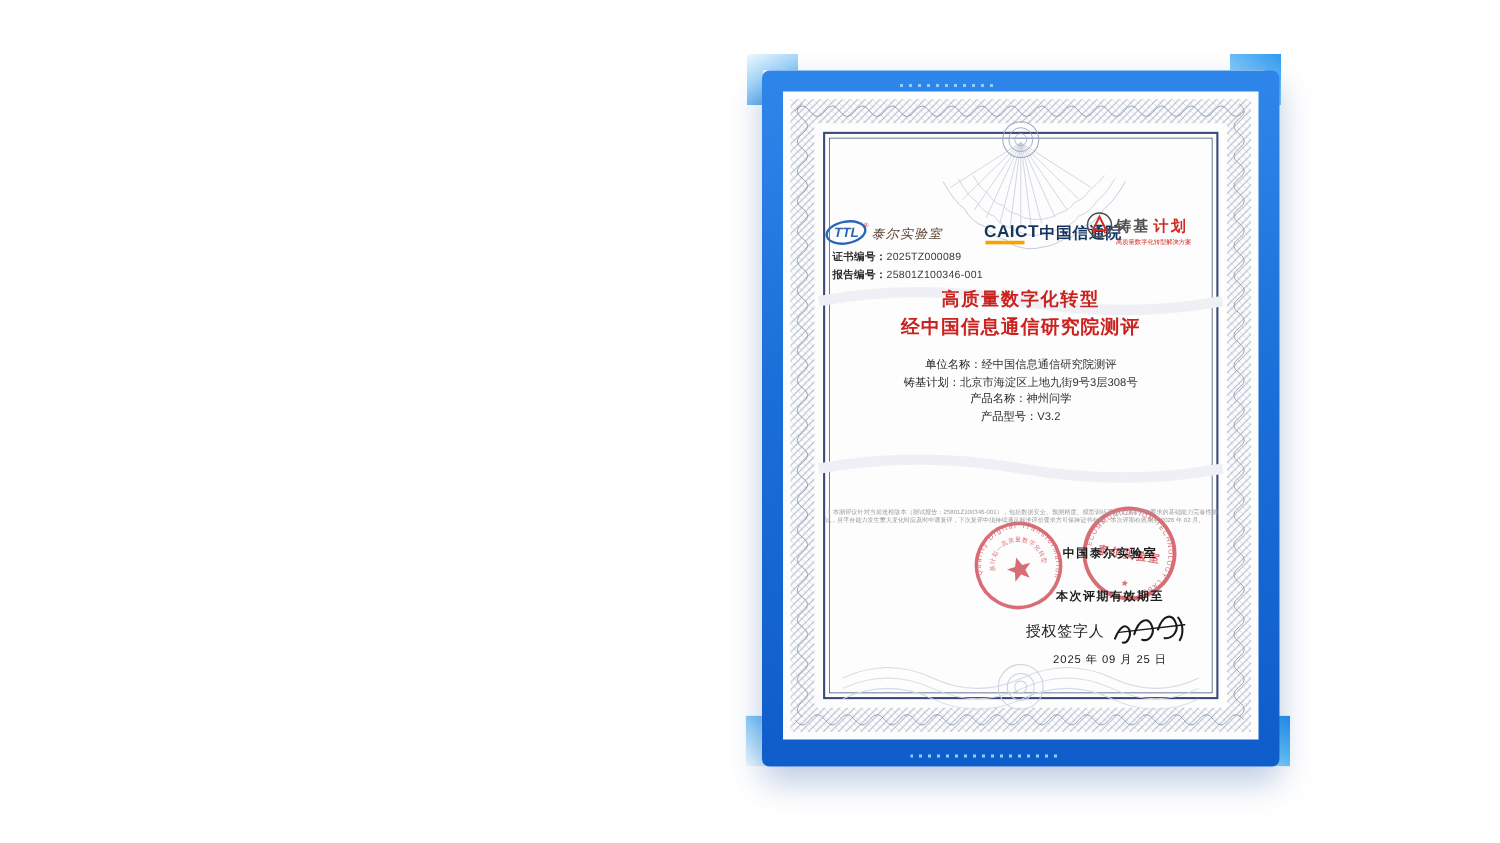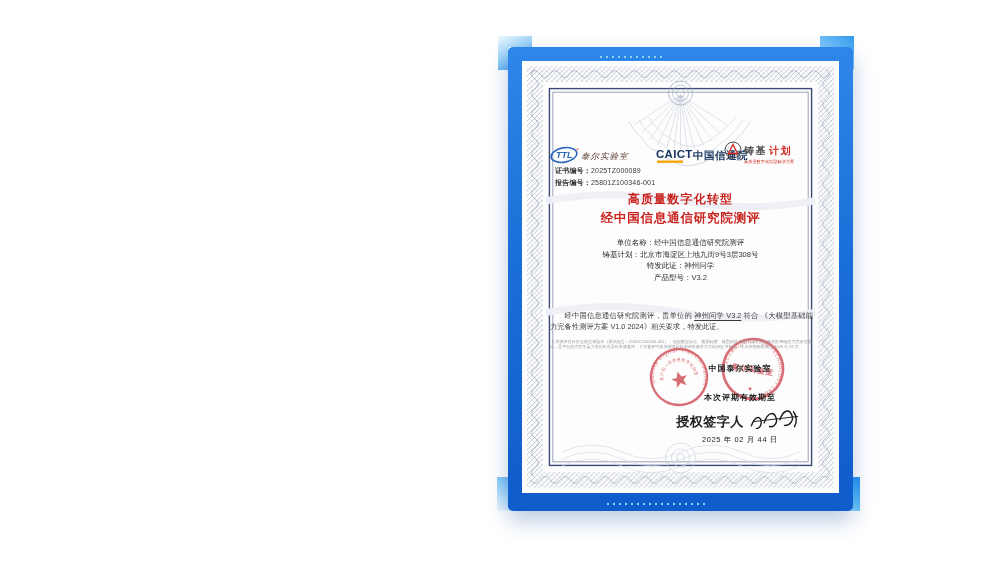--- a/index.html
+++ b/index.html
@@ -48,21 +48,21 @@
         transform:scale(0.675);transform-origin:left top;text-align:justify;z-index:2;}
   
   .stamp{position:absolute;z-index:1;opacity:.88;mix-blend-mode:multiply;}
   .stamp.left{left:124px;top:283px;transform:rotate(-16deg);}
   .stamp.right{left:195px;top:272px;transform:rotate(9deg);}
   
   .sign-block{position:absolute;left:148px;top:303px;width:140px;text-align:center;z-index:3;}
   .sign-line{font-size:8px;font-weight:bold;color:#1d1d1d;letter-spacing:1px;line-height:10px;}
   .sign-line.lab{margin-bottom:19px;}
   .signer-row{display:flex;justify-content:center;align-items:flex-end;margin-top:7px;height:22px;}
-  .signer-label{font-size:13px;font-weight:bold;color:#1d1d1d;letter-spacing:.5px;line-height:20px;}
+  .signer-label{font-size:10px;font-weight:normal;color:#1d1d1d;letter-spacing:.5px;line-height:20px;}
   .signature{margin-left:4px;margin-bottom:0;}
   .date-line{font-size:7.5px;color:#222;letter-spacing:.6px;margin-top:3px;}
 </style>
 </head>
 <body>
 
 <div class="scene">
 
   <div class="corner tl"></div>
   <div class="corner tr"></div>
@@ -161,30 +161,27 @@
       <div class="title t2">经中国信息通信研究院测评</div>
 
       <div class="info-block">
         <div class="info-line">
           <span class="lbl">单位名称：</span><span>经中国信息通信研究院测评</span>
         </div>
         <div class="info-line">
           <span class="lbl">铸基计划：</span><span>北京市海淀区上地九街9号3层308号</span>
         </div>
         <div class="info-line">
-          <span class="lbl">特发此证：</span><span>神州问学</span>
+          <span class="lbl">产品名称：</span><span>神州问学</span>
         </div>
         <div class="info-line">
           <span class="lbl">产品型号：</span><span>V3.2</span>
         </div>
       </div>
 
-      <div class="body-par">
-        <span>经中国信息通信研究院测评，贵单位的 </span><span class="product">神州问学 V3.2</span><span> 符合 《大模型基础能力完备性测评方案 V1.0 2024》相关要求，特发此证。</span>
-      </div>
 
       <div class="fine">【 本测评仅针对当前送检版本（测试报告：25801Z100346-001），包括数据安全、预测精度、模型训练等基于技术平台要求的基础能力完备性测试，且平台能力发生重大变化时应及时申请复评，下次复评中须持续满足标准评价要求方可保持证书有效，本次评期有效期至 2026 年 02 月。</div>
 
       <svg class="stamp left" width="66" height="66" viewBox="0 0 66 66">
         <defs>
           <path id="lsOuter" d="M8,33 A25,25 0 1 1 58,33 A25,25 0 1 1 8,33"></path>
           <path id="lsInner" d="M17,33 A16,16 0 1 1 49,33 A16,16 0 1 1 17,33"></path>
         </defs>
         <circle cx="33" cy="33" r="28" fill="none" stroke="#d65a63" stroke-width="2.4"></circle>
         <text font-size="4.6" fill="#d65a63" letter-spacing="1.1">
@@ -216,21 +213,21 @@
           <svg class="signature" width="56" height="24" viewBox="0 0 56 24">
             <g fill="none" stroke="#1a1a1a" stroke-width="1.4" stroke-linecap="round" transform="rotate(-4 28 12)">
               <path d="M3,16 C7,8 11,6 13,11 C14,15 11,20 8,19"></path>
               <path d="M16,14 C20,4 26,3 28,9 C30,14 26,20 21,18"></path>
               <path d="M32,12 C36,2 42,2 44,8 C46,13 42,19 36,18"></path>
               <path d="M46,5 C49,9 49,16 46,20"></path>
               <path d="M6,12 L50,10" stroke-width="0.9"></path>
             </g>
           </svg>
         </div>
-        <div class="date-line">2025 年 02 月 44 日</div>
+        <div class="date-line">2025 年 09 月 25 日</div>
       </div>
 
     </div>
   </div>
 
   <div class="dots top"></div>
   <div class="dots bottom"></div>
 
 </div>
 

